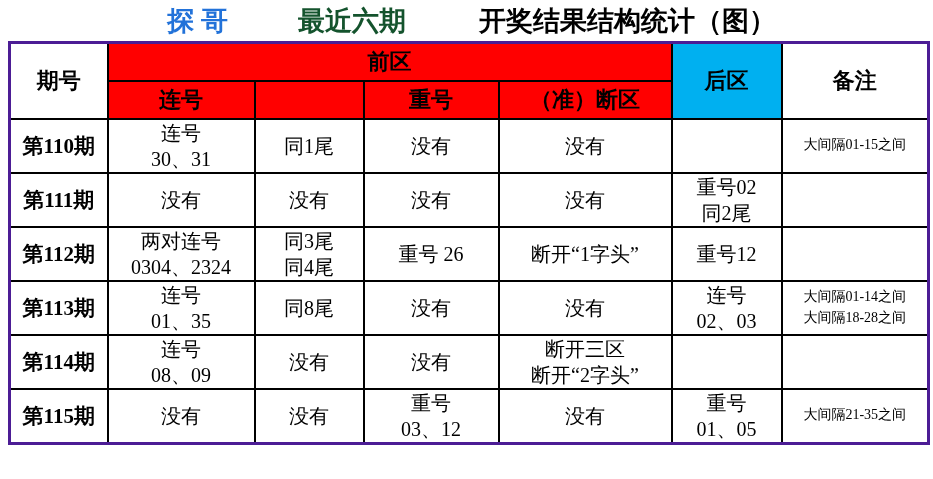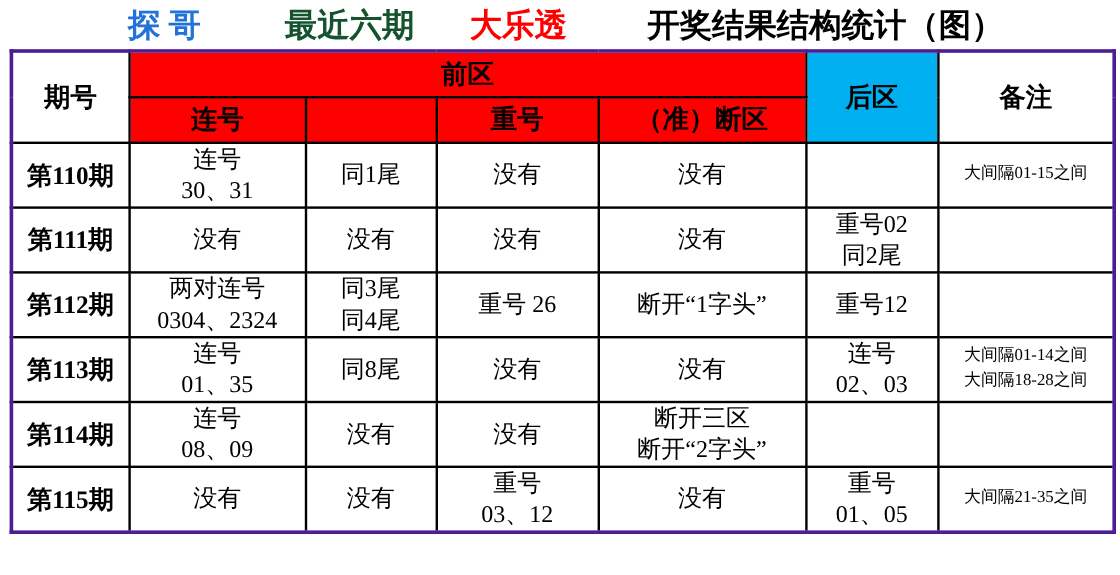--- a/index.html
+++ b/index.html
@@ -49,21 +49,20 @@
   td.per { font-weight: bold; font-size: 21px; }
   td.dat { font-size: 20px; line-height: 1.3; }
   td.rem { font-size: 14px; line-height: 1.45; padding: 0 1px; }
 </style>
 </head>
 <body>
 
 <div class="title-bar">
   <span class="title-author">探 哥</span>
   <span class="title-scope">最近六期</span>
-  <span class="title-lottery">大乐透</span>
   <span class="title-subject">开奖结果结构统计（图）</span>
 </div>
 
 <table class="stats">
   <colgroup>
     <col style="width:98px">
       <col style="width:147px">
       <col style="width:109px">
     <col style="width:135px">
       <col style="width:173px">

